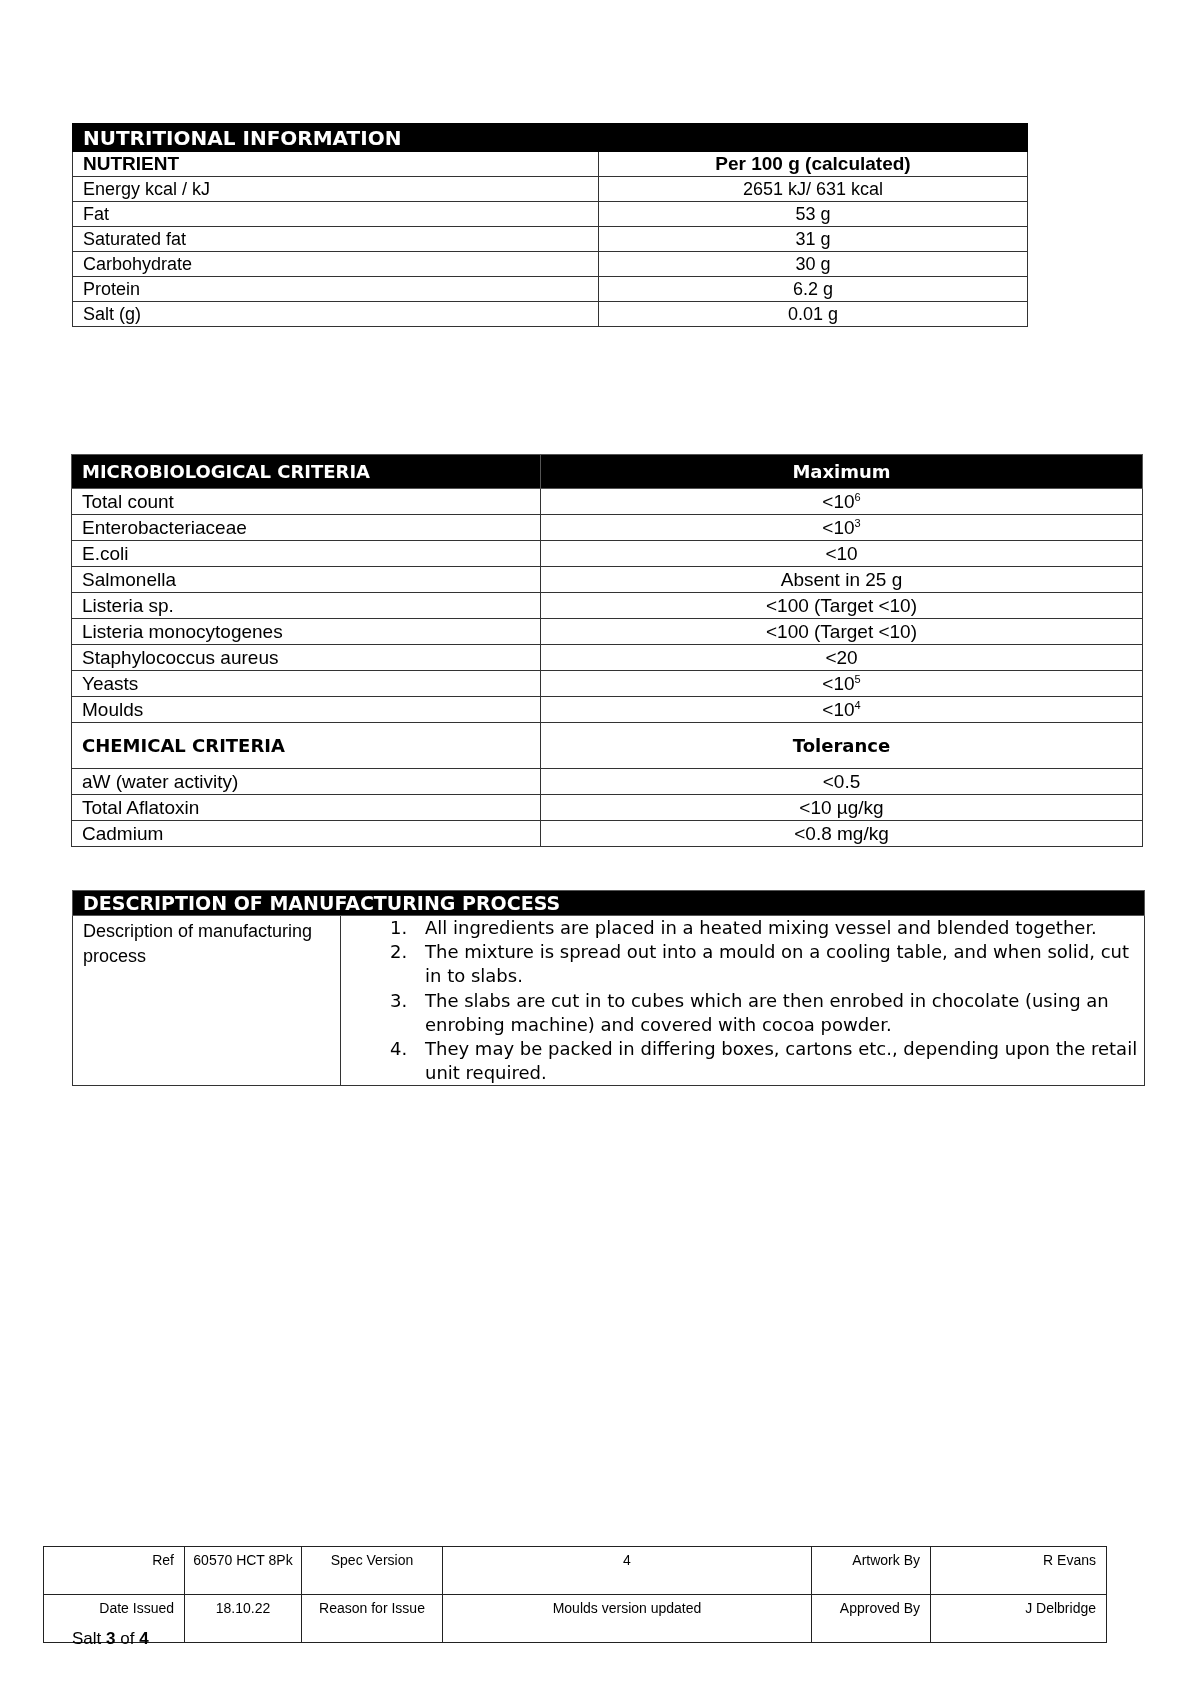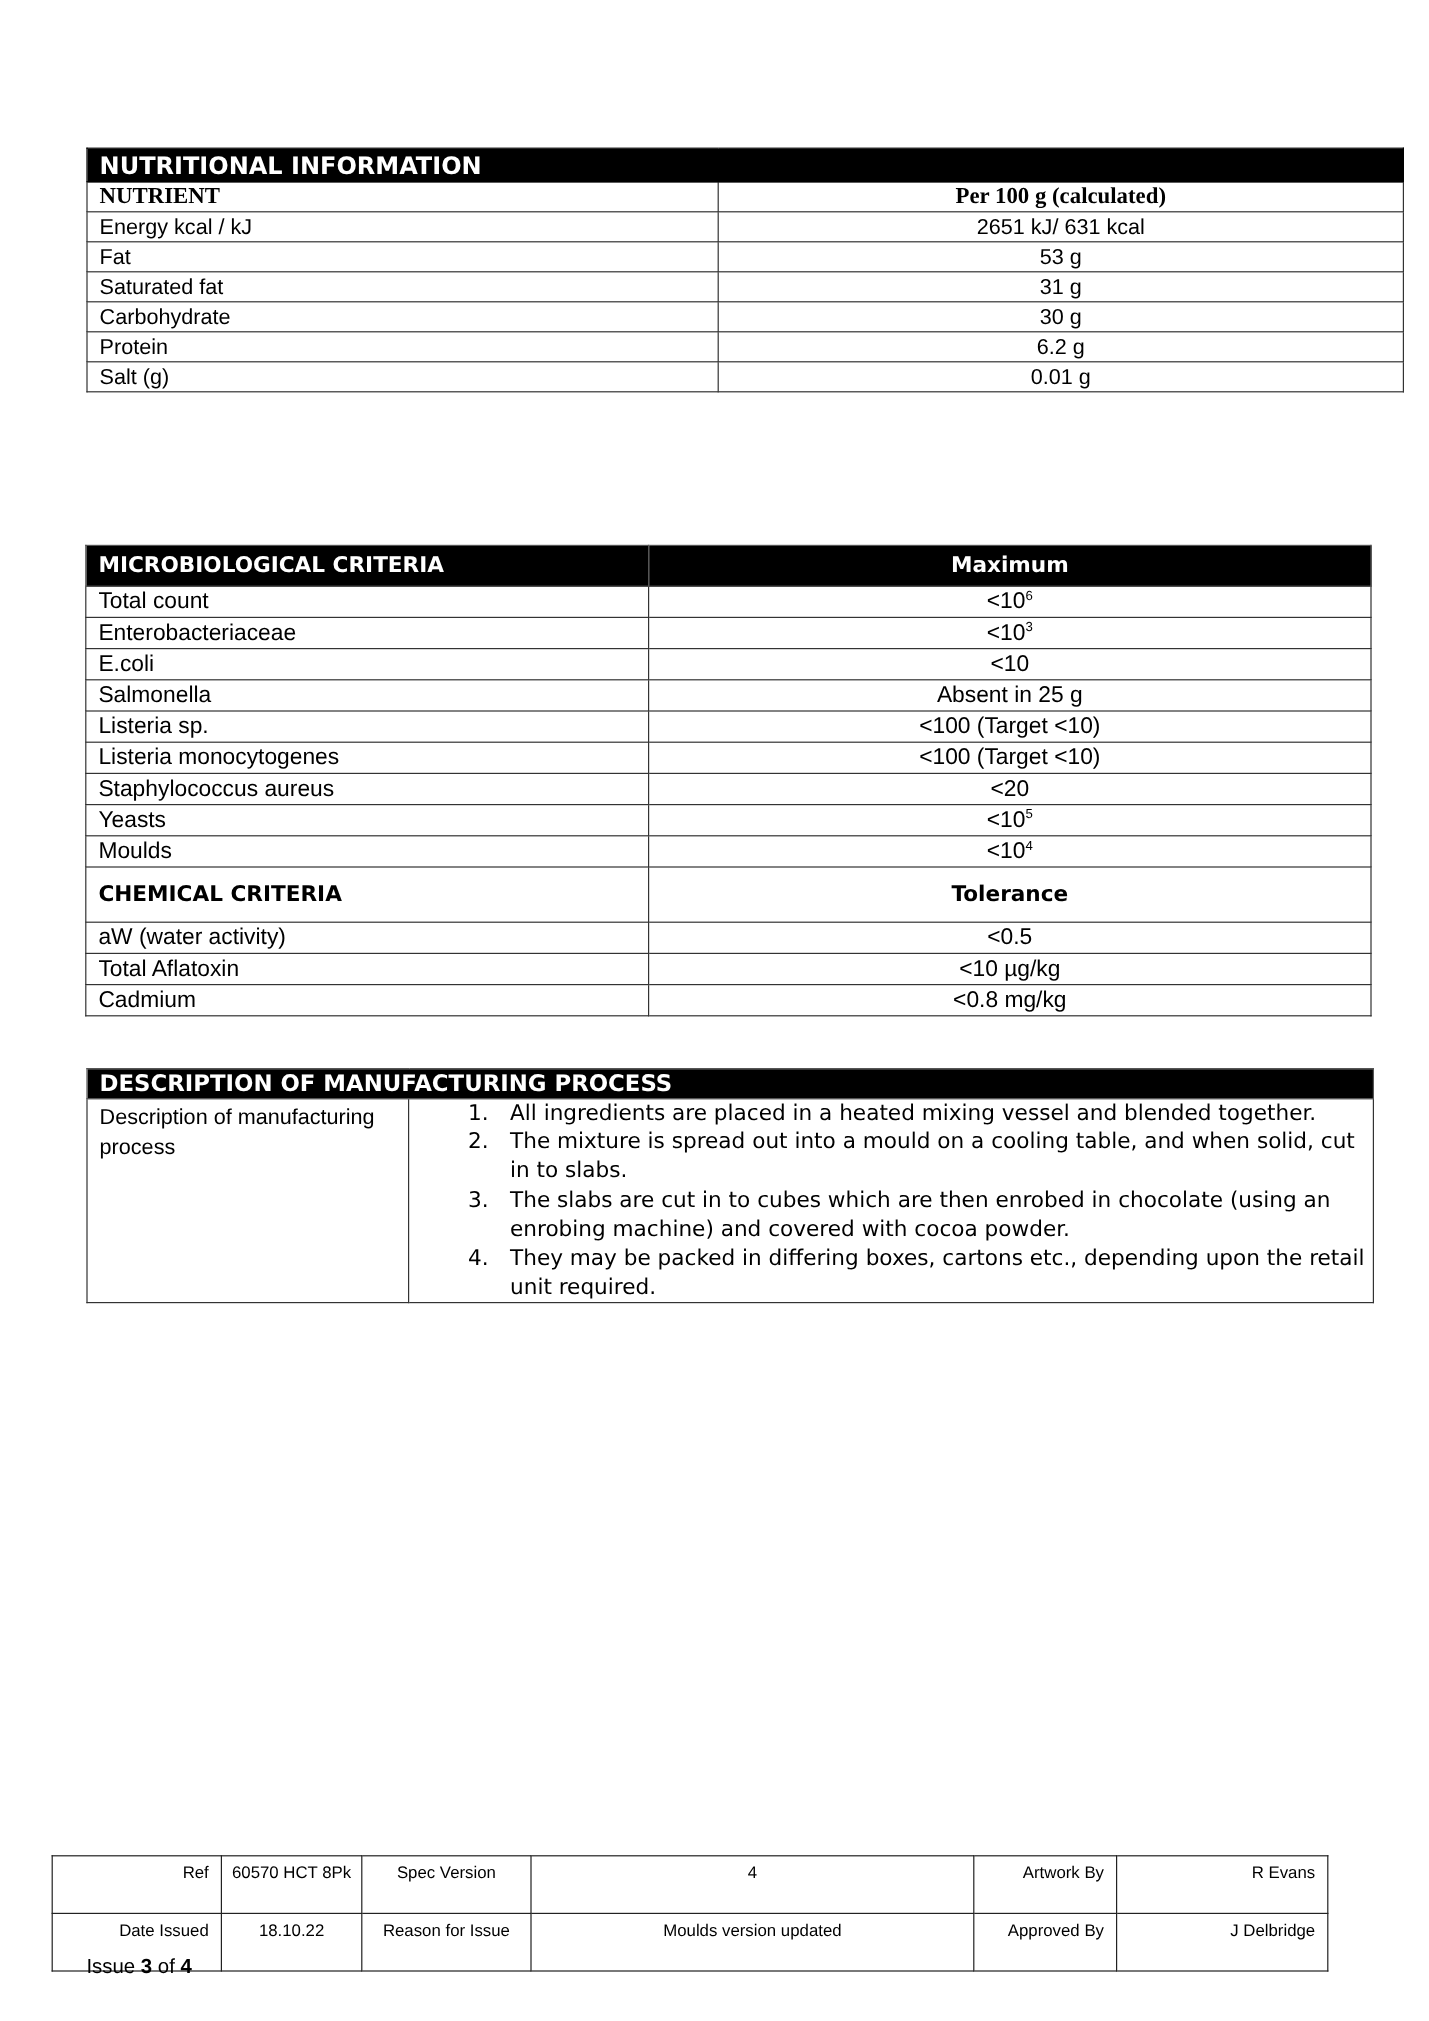--- a/index.html
+++ b/index.html
@@ -2,26 +2,26 @@
 <html><head>
 <meta charset="utf-8">
 <style>
   html, body { margin:0; padding:0; background:#fff; }
   body { width:1191px; height:1684px; position:relative; font-family:"DejaVu Sans", sans-serif; color:#000; }
   .abs { position:absolute; }
   table { border-collapse:collapse; }
   td { border:1px solid #333; padding:0; }
 
   
-  #nutri { left:72px; top:123px; width:1098px; font-family:"Liberation Sans", sans-serif; }
+  #nutri { left:72px; top:123px; width:956px; font-family:"Liberation Sans", sans-serif; }
   #nutri .hdr td { background:#000; color:#fff; font-weight:bold; font-family:"DejaVu Sans", sans-serif; font-size:20px; height:27px; padding-left:10px; border-color:#000; }
   #nutri td { height:24px; font-size:18px; }
   #nutri td.lbl { padding-left:10px; width:515px; }
   #nutri td.val { text-align:center; }
-  #nutri .colhdr td { font-weight:bold; font-family:Liberation Serif, serif; font-size:19px; }
+  #nutri .colhdr td { font-weight:bold; font-family:Liberation Sans, sans-serif; font-size:19px; }
 
   
   #micro { left:71px; top:454px; width:1072px; font-family:"Liberation Sans", sans-serif;border-radius:16px; }
   #micro .hdr td { background:#000; color:#fff; font-weight:bold; font-family:"DejaVu Sans", sans-serif; font-size:18px; height:33px; border-color:#555; }
   #micro td { height:25px; font-size:19px; }
   #micro td.lbl { padding-left:10px; width:458px; }
   #micro td.val { text-align:center; }
   #micro .chem td { height:45px; font-weight:bold; font-family:"DejaVu Sans", sans-serif; font-size:18px; }
   #micro sup { font-size:11px; vertical-align:7px; }
 
@@ -182,14 +182,14 @@
     <td class="c">18.10.22</td>
     <td class="c">Reason for Issue</td>
     <td class="c">Moulds version updated</td>
     <td class="r">Approved By</td>
     <td class="r">J Delbridge</td>
   </tr>
 </tbody>
   </table>
 
 <div id="page" class="abs">
-  <span>Issue </span><b>3</b><span> of </span><b>4</b>
+  <span>Salt </span><b>3</b><span> of </span><b>4</b>
 </div>
 
 </body></html>

